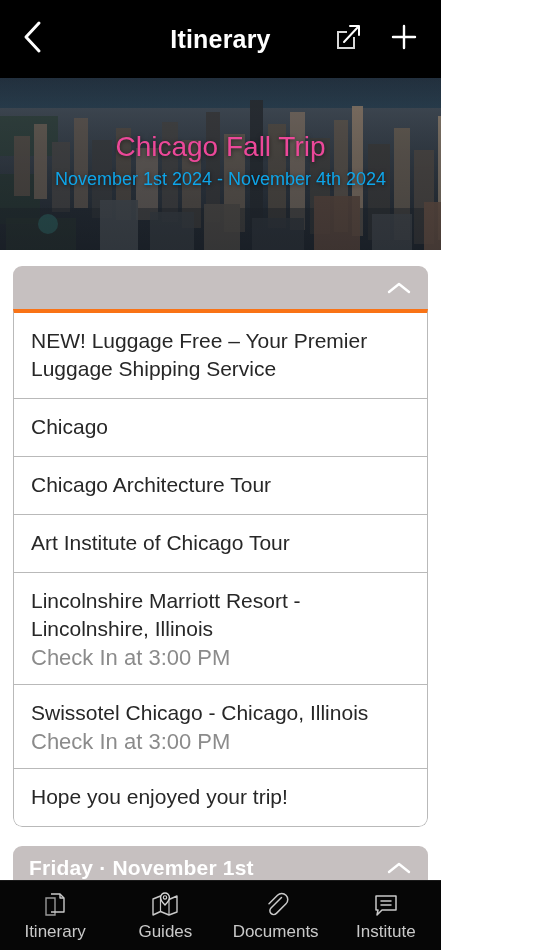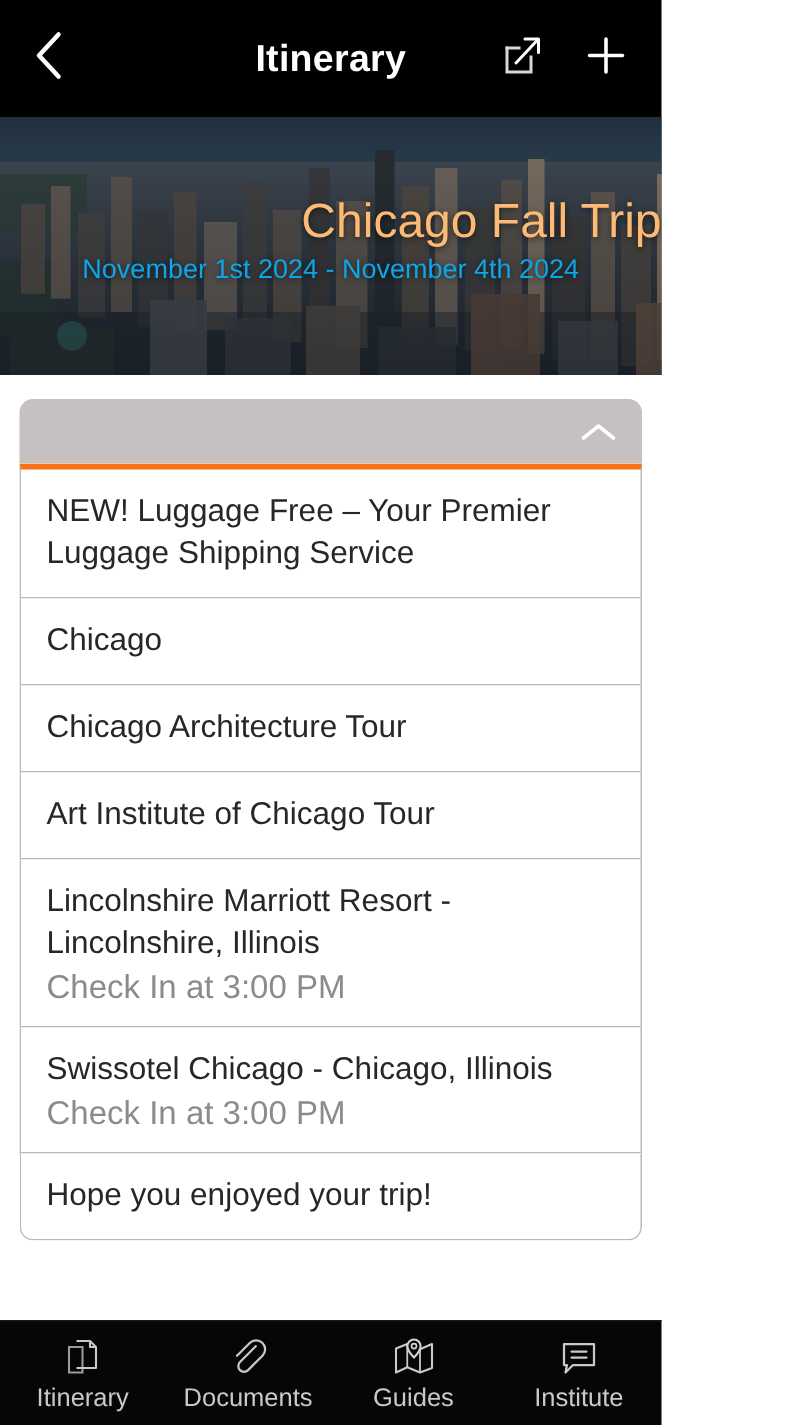--- a/index.html
+++ b/index.html
@@ -62,26 +62,25 @@
     position: absolute; inset: 0;
     background: linear-gradient(180deg, rgba(10,16,24,0.30) 0%, rgba(10,16,24,0.42) 45%, rgba(10,16,24,0.52) 100%);
   }
   .hero-text {
     position: absolute;
     left: 0; right: 0; top: 52px;
     text-align: center;
     color: #fff;
   }
   .hero-title {
-    font-size: 32px;
+    font-size: 28px;
     font-weight: normal;
-    color: #fdba74;
+    color: #ec4899;
     text-shadow: 0 1px 4px rgba(0,0,0,.55);
     line-height: 34px;
-    text-align: right;
   }
   .hero-sub {
     margin-top: 5px;
     font-size: 18px;
     color: #0ea5e9;
     text-shadow: 0 1px 4px rgba(0,0,0,.6);
   }
 
   
   .body-scroll {
@@ -292,60 +291,70 @@
         <div class="row">
           <div class="row-title">Swissotel Chicago - Chicago, Illinois</div>
           <div class="row-sub">Check In at 3:00 PM</div>
         </div>
         <div class="row">
           <div class="row-title">Hope you enjoyed your trip!</div>
         </div>
       </div>
     </div>
 
+    <div class="card">
+      <div class="card-header standalone">
+        <span class="card-header-label">Friday · November 1st</span>
+        <span class="chev">
+          <svg width="26" height="16" viewBox="0 0 26 16" fill="none">
+            <path d="M3 12 L13 4 L23 12" stroke="#ffffff" stroke-width="2.4" stroke-linecap="round" stroke-linejoin="round"></path>
+          </svg>
+        </span>
+      </div>
+    </div>
 
   </div>
 
   <div class="tabbar">
 
     <div class="tab">
       <span class="tab-ico">
         <svg width="30" height="30" viewBox="0 0 30 30" fill="none">
           <path d="M6 8 L15 8 L15 25 L6 25 Z" stroke="#9a9a9a" stroke-width="1.4"></path>
           <path d="M11 4 L20 4 L24 8 L24 22 L11 22" stroke="#c9c9c9" stroke-width="1.4" stroke-linejoin="round"></path>
           <path d="M20 4 L20 8 L24 8" stroke="#c9c9c9" stroke-width="1.4" stroke-linejoin="round"></path>
         </svg>
       </span>
       <span class="tab-label">Itinerary</span>
-    </div>
-
-    <div class="tab">
-      <span class="tab-ico">
-        <svg width="30" height="30" viewBox="0 0 30 30" fill="none">
-          <path d="M20.5 7.5 L10 18 a3.8 3.8 0 0 0 5.4 5.4 L25 13.8 a6 6 0 0 0 -8.5 -8.5 L8 13.8" stroke="#c9c9c9" stroke-width="1.5" stroke-linecap="round" stroke-linejoin="round"></path>
-        </svg>
-      </span>
-      <span class="tab-label">Documents</span>
     </div>
 
     <div class="tab">
       <span class="tab-ico">
         <svg width="32" height="30" viewBox="0 0 32 30" fill="none">
           <path d="M4 9 L11.5 6 L20 9.5 L28 6 L28 22 L20 25 L11.5 21.5 L4 25 Z" stroke="#c9c9c9" stroke-width="1.4" stroke-linejoin="round"></path>
           <path d="M11.5 6 L11.5 21.5 M20 9.5 L20 25" stroke="#c9c9c9" stroke-width="1.2"></path>
           <path d="M16 3 a4.4 4.4 0 0 1 4.4 4.4 c0 3.2 -4.4 7.6 -4.4 7.6 s-4.4 -4.4 -4.4 -7.6 A4.4 4.4 0 0 1 16 3 Z" fill="#060606" stroke="#d5d5d5" stroke-width="1.4"></path>
           <circle cx="16" cy="7.4" r="1.7" fill="#060606" stroke="#d5d5d5" stroke-width="1.1"></circle>
         </svg>
       </span>
       <span class="tab-label">Guides</span>
     </div>
 
     <div class="tab">
       <span class="tab-ico">
         <svg width="30" height="30" viewBox="0 0 30 30" fill="none">
+          <path d="M20.5 7.5 L10 18 a3.8 3.8 0 0 0 5.4 5.4 L25 13.8 a6 6 0 0 0 -8.5 -8.5 L8 13.8" stroke="#c9c9c9" stroke-width="1.5" stroke-linecap="round" stroke-linejoin="round"></path>
+        </svg>
+      </span>
+      <span class="tab-label">Documents</span>
+    </div>
+
+    <div class="tab">
+      <span class="tab-ico">
+        <svg width="30" height="30" viewBox="0 0 30 30" fill="none">
           <path d="M5 6 L25 6 L25 20 L11 20 L6 25 L7 20 L5 20 Z" stroke="#c9c9c9" stroke-width="1.5" stroke-linejoin="round"></path>
           <path d="M10 11 L20 11 M10 15 L20 15" stroke="#c9c9c9" stroke-width="1.5" stroke-linecap="round"></path>
         </svg>
       </span>
       <span class="tab-label">Institute</span>
     </div>
 
   </div>
 </div>
 

